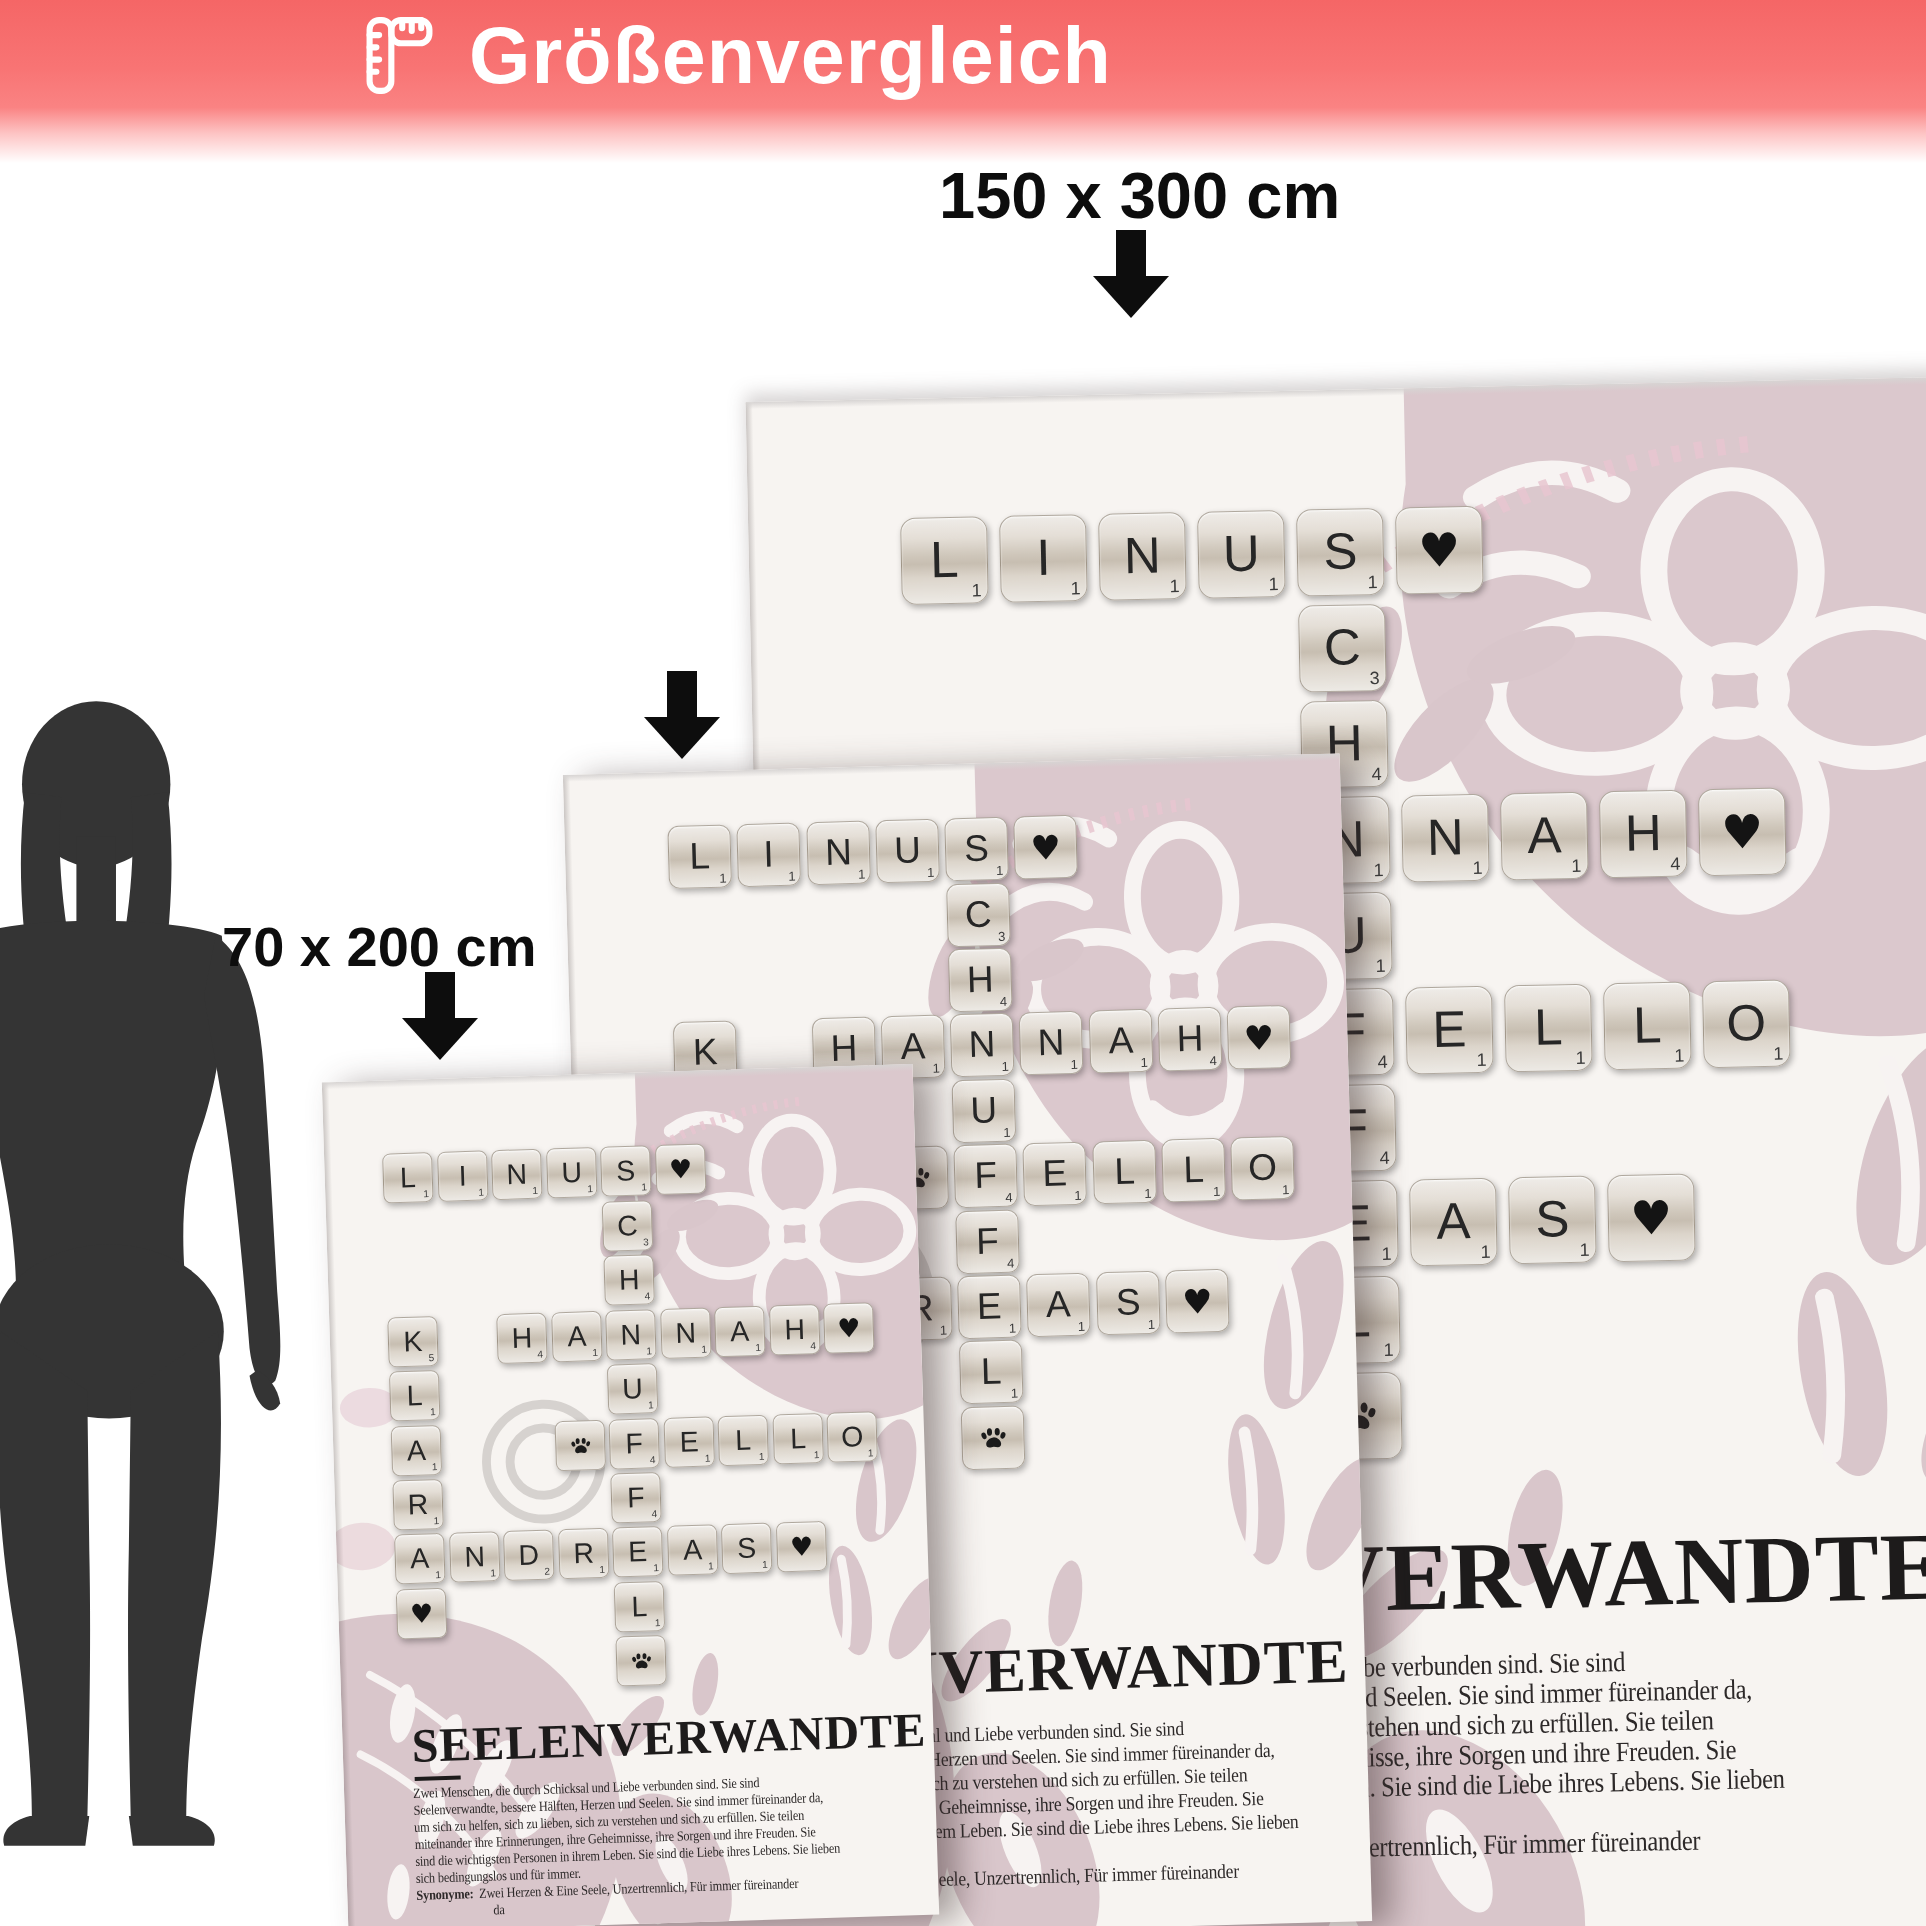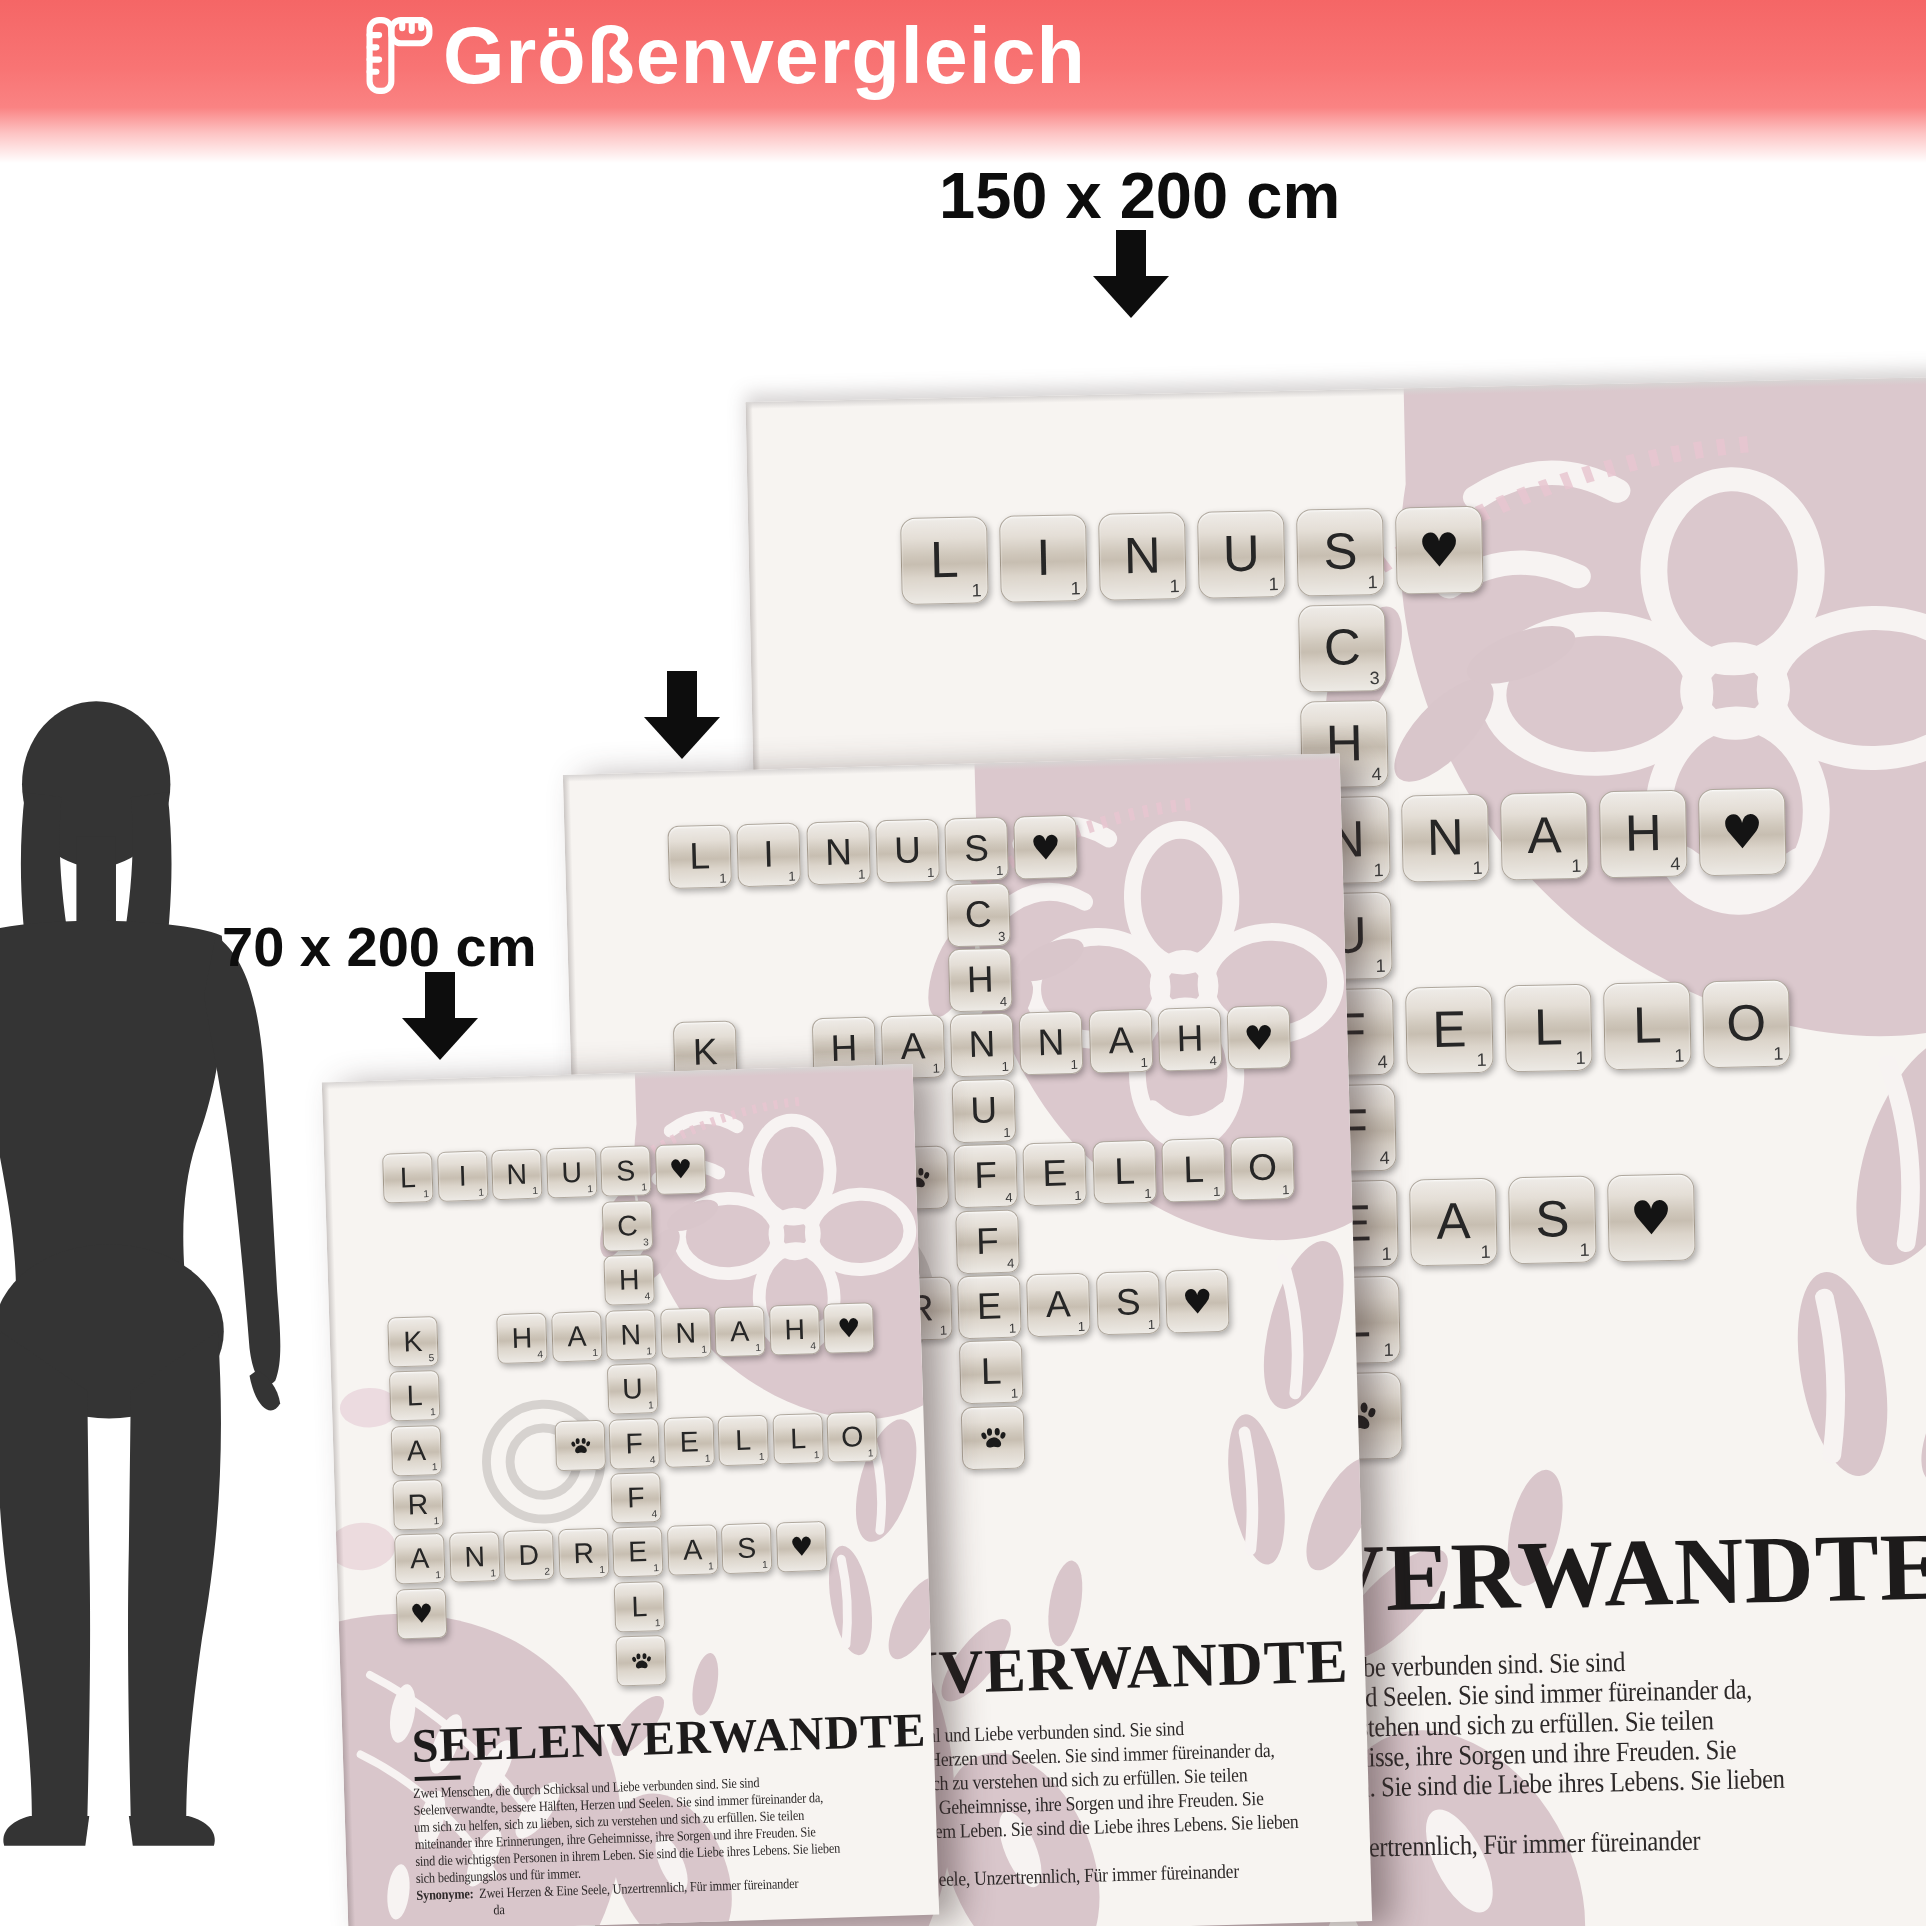--- a/index.html
+++ b/index.html
@@ -2,21 +2,21 @@
 <html><head>
 <meta charset="utf-8">
 <style>
   html,body{margin:0;padding:0;background:#fff;}
   #stage{position:relative;width:1927px;height:1927px;background:#ffffff;overflow:hidden;
          font-family:"Liberation Sans",sans-serif;}
 
   
   .banner{position:absolute;left:0;top:0;width:1927px;height:163px;z-index:6;
           background:linear-gradient(180deg,#f56666 0%,#f87474 42%,#fa8383 66%,rgba(252,148,148,0.55) 82%,rgba(253,160,160,0) 100%);}
-  .banner-inner{position:absolute;left:356px;top:12px;display:flex;align-items:center;}
+  .banner-inner{position:absolute;left:356px;top:12px;display:flex;align-items:center;gap:26px;}
   .banner-title{color:#ffffff;font-size:79px;font-weight:700;letter-spacing:1px;line-height:1;}
 
   
   .size-label{position:absolute;z-index:7;color:#0d0d0d;font-weight:800;letter-spacing:0px;line-height:1;white-space:nowrap;}
   #label-large{left:939px;top:163px;font-size:65px;}
   #label-mid{left:259px;top:606px;font-size:61px;}
   #label-small{left:222px;top:919px;font-size:56px;}
   .arrow{position:absolute;z-index:7;display:flex;flex-direction:column;align-items:center;}
   #arrow-large{left:1093px;top:230px;}
   #arrow-mid{left:644px;top:671px;}
@@ -799,21 +799,21 @@
       <div class="def-line">miteinander ihre Erinnerungen, ihre Geheimnisse, ihre Sorgen und ihre Freuden. Sie</div>
       <div class="def-line">sind die wichtigsten Personen in ihrem Leben. Sie sind die Liebe ihres Lebens. Sie lieben</div>
       <div class="def-line">sich bedingungslos und für immer.</div>
       <div class="syn-line">
         <span class="syn-label">Synonyme:</span><span>Zwei Herzen &amp; Eine Seele, Unzertrennlich, Für immer füreinander</span>
       </div>
       <div class="syn-da">da</div>
     </div>
   </div>
 
-  <div class="size-label" id="label-large">150 x 200 cm</div>
+  <div class="size-label" id="label-large">150 x 300 cm</div>
   <div class="arrow" id="arrow-large">
       <div class="arrow-stem"></div>
       <div class="arrow-head"></div>
     </div>
 
   <div class="arrow" id="arrow-mid">
       <div class="arrow-stem"></div>
       <div class="arrow-head"></div>
     </div>
 

